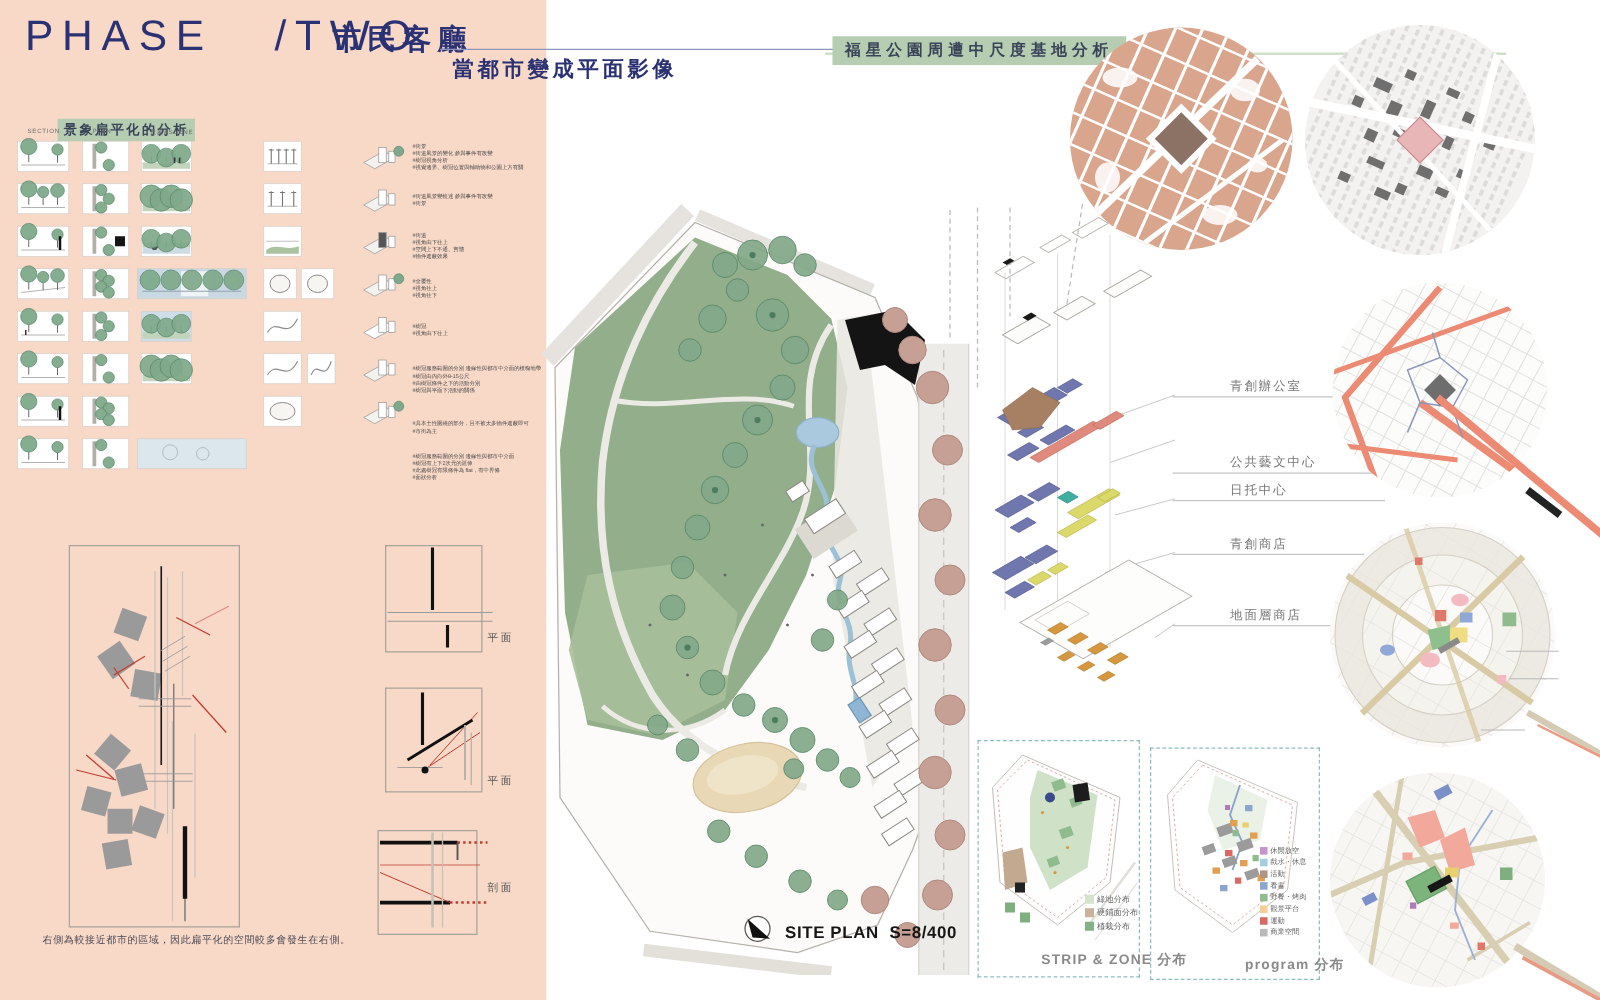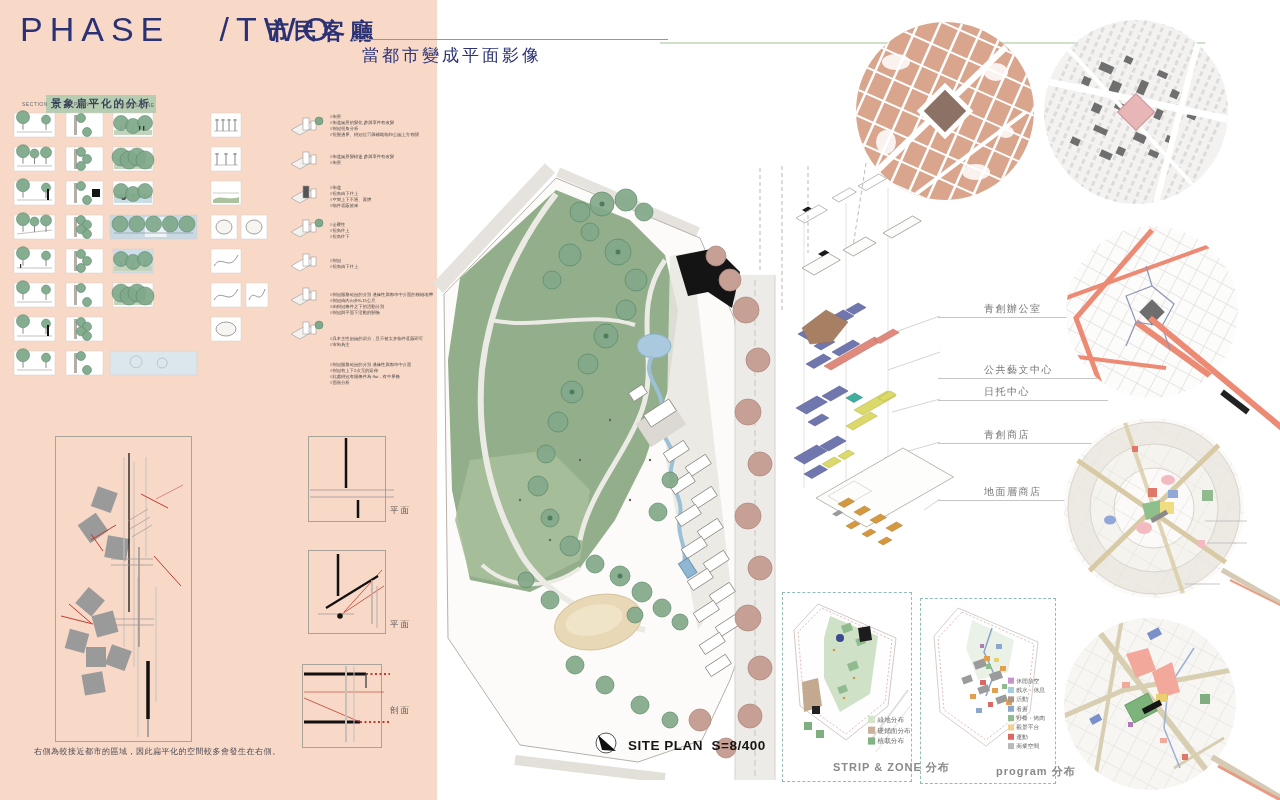--- a/index.html
+++ b/index.html
@@ -2,21 +2,21 @@
 <html><head>
 <meta charset="utf-8">
 <style>
   html,body{margin:0;padding:0;width:1280px;height:800px;overflow:hidden;background:#fff;
     font-family:"Liberation Sans", sans-serif;}
   .abs{position:absolute;}
   #board{position:relative;width:1280px;height:800px;background:#fff;}
   #pink-panel{left:0;top:0;width:437px;height:800px;background:#f8d8c7;}
   #phase-title{left:20px;top:10px;font-size:34px;letter-spacing:7px;color:#2b3274;white-space:pre;font-weight:500;}
   #phase-name{left:266px;top:16px;font-size:23px;font-weight:bold;letter-spacing:5px;color:#2b3274;}
-  #tagline{left:362px;top:44px;font-size:17px;font-weight:normal;letter-spacing:3px;color:#2b3274;white-space:nowrap;}
+  #tagline{left:362px;top:44px;font-size:17px;font-weight:bold;letter-spacing:3px;color:#2b3274;white-space:nowrap;}
   #title-line{left:352px;top:39px;width:316px;height:1px;background:#8d96ba;}
   #green-line{left:660px;top:42px;width:545px;height:2px;background:#cfe0ca;}
   .green-head{background:#b6cdb2;color:#3a4458;font-weight:bold;padding:2px 5px;letter-spacing:2px;white-space:nowrap;}
   #analysis-head{left:46px;top:95px;font-size:10.5px;}
   #context-head{left:666px;top:29px;font-size:12.5px;letter-spacing:4px;padding:3px 10px;}
   .colhead{color:#6a6a6a;transform:scale(.55);transform-origin:left top;font-size:9px;letter-spacing:1px;white-space:nowrap;}
   .ann-group{color:#4a4a4a;transform:scale(.48);transform-origin:left top;font-size:9px;line-height:12px;width:270px;white-space:nowrap;}
   #strategy-box{left:55px;top:436px;width:135px;height:304px;border:1px solid #a8a39b;}
   .method-box{border:1px solid #a8a39b;background:transparent;}
   .plane-label{color:#555;font-size:8.5px;letter-spacing:2px;}
@@ -378,20 +378,21 @@
     <line x1="2" y1="28" x2="82" y2="28" stroke="#c23b30" stroke-width=".6"></line>
     <line x1="2" y1="34" x2="58" y2="58" stroke="#c23b30" stroke-width=".8"></line>
     <line x1="44" y1="2" x2="44" y2="78" stroke="#c5c0ba" stroke-width="2"></line>
     <line x1="52" y1="2" x2="52" y2="78" stroke="#c5c0ba" stroke-width="1"></line>
     <line x1="64" y1="10" x2="64" y2="24" stroke="#555" stroke-width="1.5"></line>
   </svg>
   <div class="abs plane-label" style="left:390px;top:505px;">平面</div>
   <div class="abs plane-label" style="left:390px;top:619px;">平面</div>
   <div class="abs plane-label" style="left:390px;top:705px;">剖面</div>
 
+  <div class="abs green-head" id="context-head">福星公園周遭中尺度基地分析</div>
 
   <svg class="abs" style="left:430px;top:160px;" width="370" height="620">
     <line x1="120" y1="8" x2="8" y2="128" stroke="#e6e3de" stroke-width="14"></line>
     <line x1="128" y1="12" x2="268" y2="72" stroke="#e6e3de" stroke-width="10"></line>
     <polygon points="126,18 270,78 304,158 344,398 300,520 272,580 208,602 90,585 18,478 14,134" fill="#fcfbf9" stroke="#b5b1aa" stroke-width="1"></polygon>
     <rect x="305" y="115" width="40" height="505" fill="#edebe7"></rect>
     <line x1="305" y1="115" x2="305" y2="620" stroke="#d8d4ce" stroke-width="1"></line>
     <line x1="345" y1="115" x2="345" y2="620" stroke="#d8d4ce" stroke-width="1"></line>
     <line x1="325" y1="120" x2="325" y2="620" stroke="#c9c4bd" stroke-width="1" stroke-dasharray="6 4"></line>
     <line x1="330" y1="8" x2="330" y2="112" stroke="#b9b9b9" stroke-width="1" stroke-dasharray="4 3"></line>

